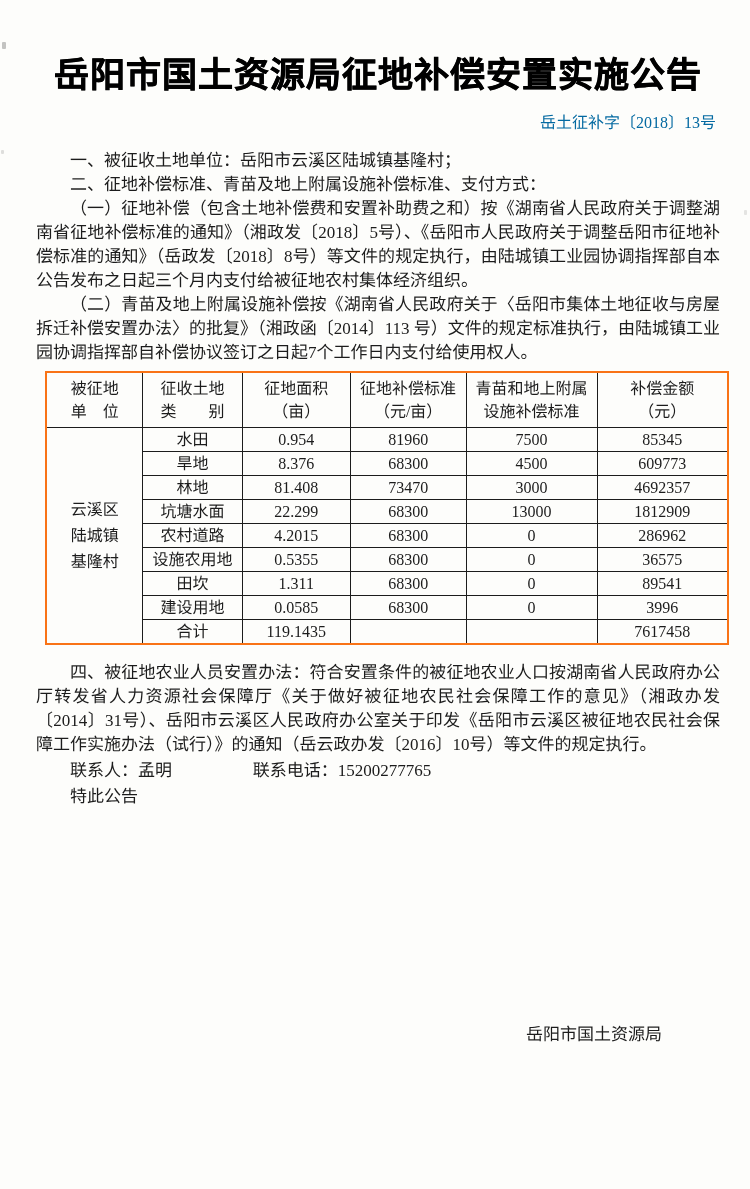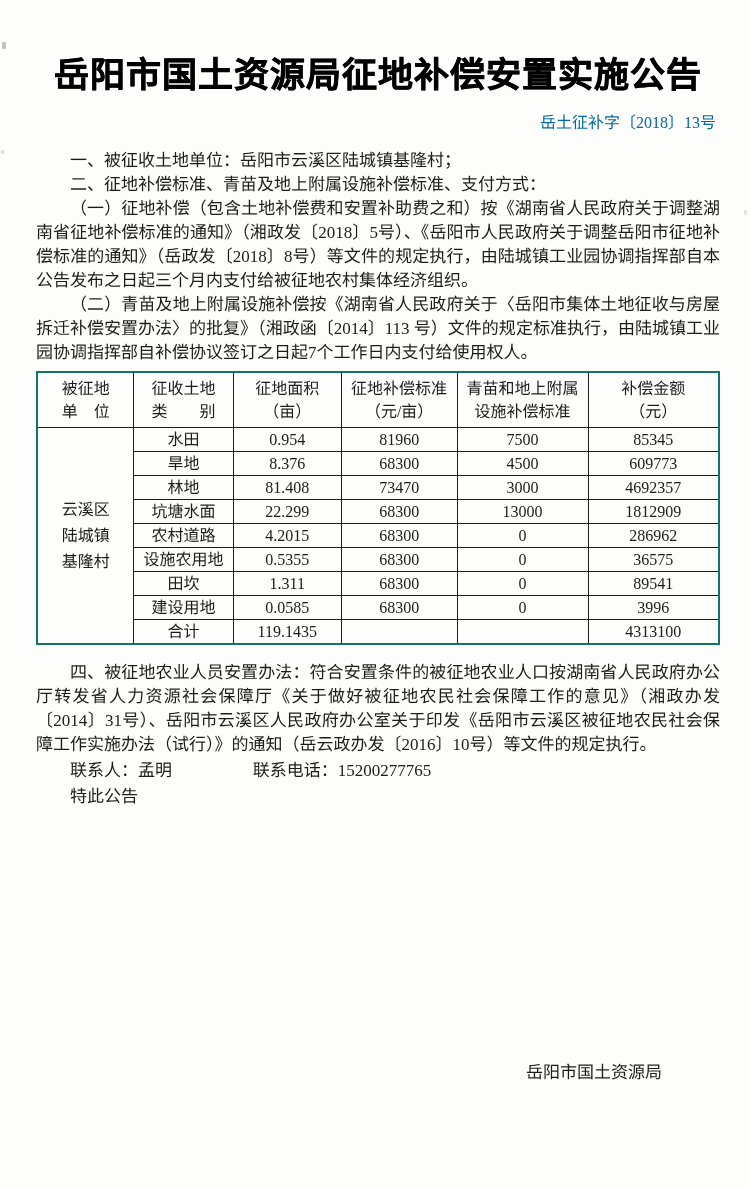--- a/index.html
+++ b/index.html
@@ -43,21 +43,22 @@
   }
   .body-block p.para {
     margin: 0;
     text-indent: 2em;
   }
   table.comp-table {
     border-collapse: collapse;
     width: 100%;
     margin-top: 6px;
     table-layout: fixed;
-    border: 2px solid #0f766e;
+    border: 2px solid #f97316;
+    margin-left: 9px;
   }
   table.comp-table th, table.comp-table td {
     border: 1.5px solid #1c1c1c;
     text-align: center;
     vertical-align: middle;
     font-weight: normal;
     font-size: 16px;
     padding: 1px 2px;
     overflow: hidden;
     white-space: nowrap;
@@ -85,21 +86,21 @@
   .contact-row .phone { margin-left: 4.5em; }
   .closing {
     font-size: 17px;
     line-height: 24px;
     text-indent: 2em;
     margin-top: 2px;
   }
   .signature-block {
     position: absolute;
     right: 88px;
-    top: 1058px;
+    top: 1020px;
     text-align: center;
     font-size: 17px;
     line-height: 30px;
   }
   
   .speck {
     position: absolute;
     background: #555;
     opacity: 0.35;
     border-radius: 1px;
@@ -225,21 +226,21 @@
           <td>0.0585</td>
           <td>68300</td>
           <td>0</td>
           <td>3996</td>
         </tr>
         <tr>
           <td>合计</td>
           <td>119.1435</td>
           <td>&nbsp;</td>
           <td>&nbsp;</td>
-          <td>4313100</td>
+          <td>7617458</td>
         </tr>
       </tbody>
   </table>
 
   <div class="body-block" id="paras-bottom">
       <p class="para">四、被征地农业人员安置办法：符合安置条件的被征地农业人口按湖南省人民政府办公厅转发省人力资源社会保障厅《关于做好被征地农民社会保障工作的意见》（湘政办发〔2014〕31号）、岳阳市云溪区人民政府办公室关于印发《岳阳市云溪区被征地农民社会保障工作实施办法（试行）》的通知（岳云政办发〔2016〕10号）等文件的规定执行。</p>
     </div>
 
   <div class="contact-row">
     <span class="person">联系人：孟明</span>

